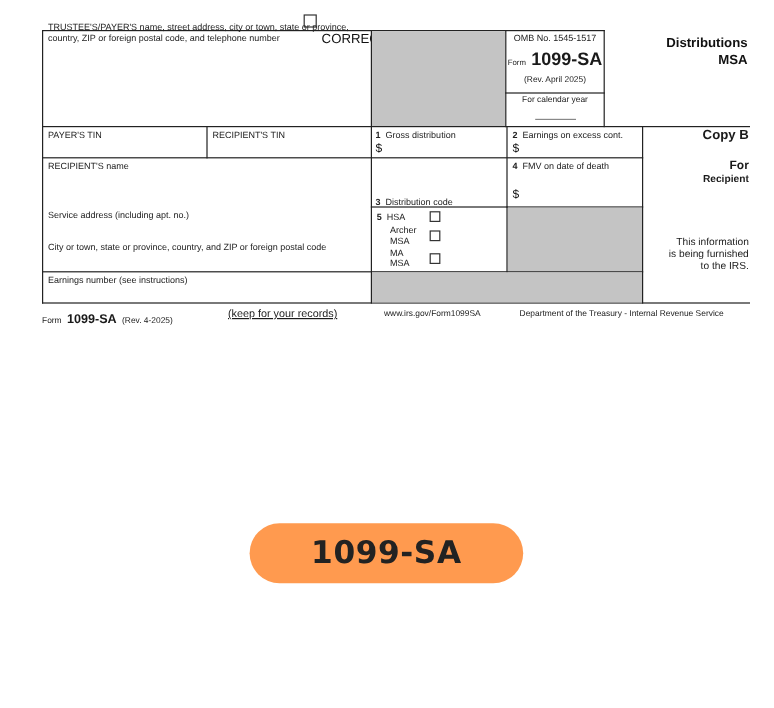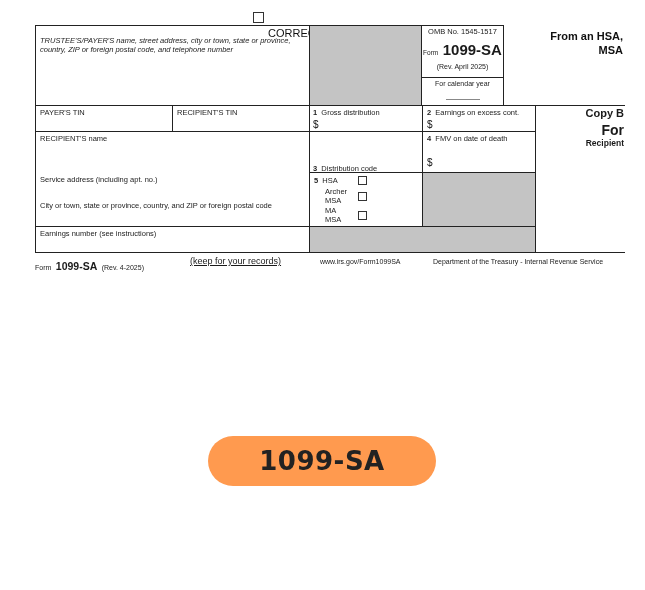--- a/index.html
+++ b/index.html
@@ -23,21 +23,21 @@
   <div style="width:11px; height:11px; border:1px solid #333; box-sizing:border-box; margin-right:4px;"></div>
   <span style="font-size:11px; color:#111;margin-top:32px;">CORRECTED (if checked)</span>
 </div>
 
 <div>
 
   <div class="line-h" style="left:35px; top:25px; width:469px;"></div>
   <div class="line-v" style="left:35px; top:25px; height:228px;"></div>
   <div class="line-h" style="left:35px; top:252px; width:590px;"></div>
 
-  <div class="abs small" style="left:40px; top:36px; width:266px;font-style:italic;">
+  <div class="abs small" style="left:40px; top:18px; width:266px;">
     <span>TRUSTEE'S/PAYER'S name, street address, city or town, state or province, country, ZIP or foreign postal code, and telephone number</span>
   </div>
 
   <div class="abs gray" style="left:310px; top:26px; width:111px; height:79px;"></div>
   <div class="line-v" style="left:309px; top:25px; height:228px;"></div>
 
   <div class="line-v" style="left:421px; top:25px; height:81px;"></div>
   <div class="line-v" style="left:503px; top:25px; height:81px;"></div>
   <div class="abs" style="left:422px; top:27px; width:81px; text-align:center;">
     <div style="font-size:7.5px; color:#222;">OMB No. 1545-1517</div>
@@ -47,21 +47,21 @@
     </div>
     <div style="font-size:7px; margin-top:4px; color:#222;">(Rev. April 2025)</div>
   </div>
   <div class="line-h" style="left:421px; top:77px; width:83px;"></div>
   <div class="abs" style="left:422px; top:80px; width:81px; text-align:center;">
     <div style="font-size:7px; color:#222;">For calendar year</div>
     <div style="width:34px; height:1px; background:#888; margin:12px auto 0;"></div>
   </div>
 
   <div class="abs title-r" style="left:505px; top:30px; width:118px;">
-    <div>From an HSA,</div>
+    <div>Distributions</div>
     <div>MSA</div>
   </div>
 
   <div class="line-h" style="left:35px; top:105px; width:590px;"></div>
 
   <div class="abs small" style="left:40px; top:108px; width:130px; height:22px;">
     <span>PAYER'S TIN</span>
   </div>
   <div class="line-v" style="left:172px; top:105px; height:27px;"></div>
   <div class="abs small" style="left:177px; top:108px; width:128px; height:22px;">
@@ -121,22 +121,27 @@
   <div class="line-v" style="left:422px; top:172px; height:55px;"></div>
 
   <div class="line-h" style="left:35px; top:226px; width:501px;"></div>
   <div class="abs small" style="left:40px; top:229px; width:265px; height:22px;">
     <span>Earnings number (see instructions)</span>
   </div>
   <div class="abs gray" style="left:310px; top:227px; width:225px; height:25px;"></div>
 
   <div class="abs" style="left:537px; top:107px; width:87px; text-align:right;">
     <div style="font-weight:bold; font-size:11px;padding-left:20px;">Copy B</div>
-    <div style="font-weight:bold; font-size:14px; margin-top:3px;">For</div>
+    <div style="font-weight:bold; font-size:10px; margin-top:14px;">For</div>
     <div style="font-weight:bold; font-size:8.5px;">Recipient</div>
+    <div style="margin-top:42px; font-size:8.5px; line-height:10px;">
+      <div>This information</div>
+      <div>is being furnished</div>
+      <div>to the IRS.</div>
+    </div>
   </div>
 </div>
 
 <div class="abs" style="left:35px; top:255px; width:590px; height:14px; white-space:nowrap;">
   <span class="abs" style="left:0; top:1px;">
     <span style="font-size:7px;">Form</span>
     <span style="font-size:10.5px; font-weight:bold;">1099-SA</span>
     <span style="font-size:7px;">(Rev. 4-2025)</span>
   </span>
   <span class="abs" style="left:155px; top:1px; font-size:9px;text-decoration:underline;">(keep for your records)</span>

